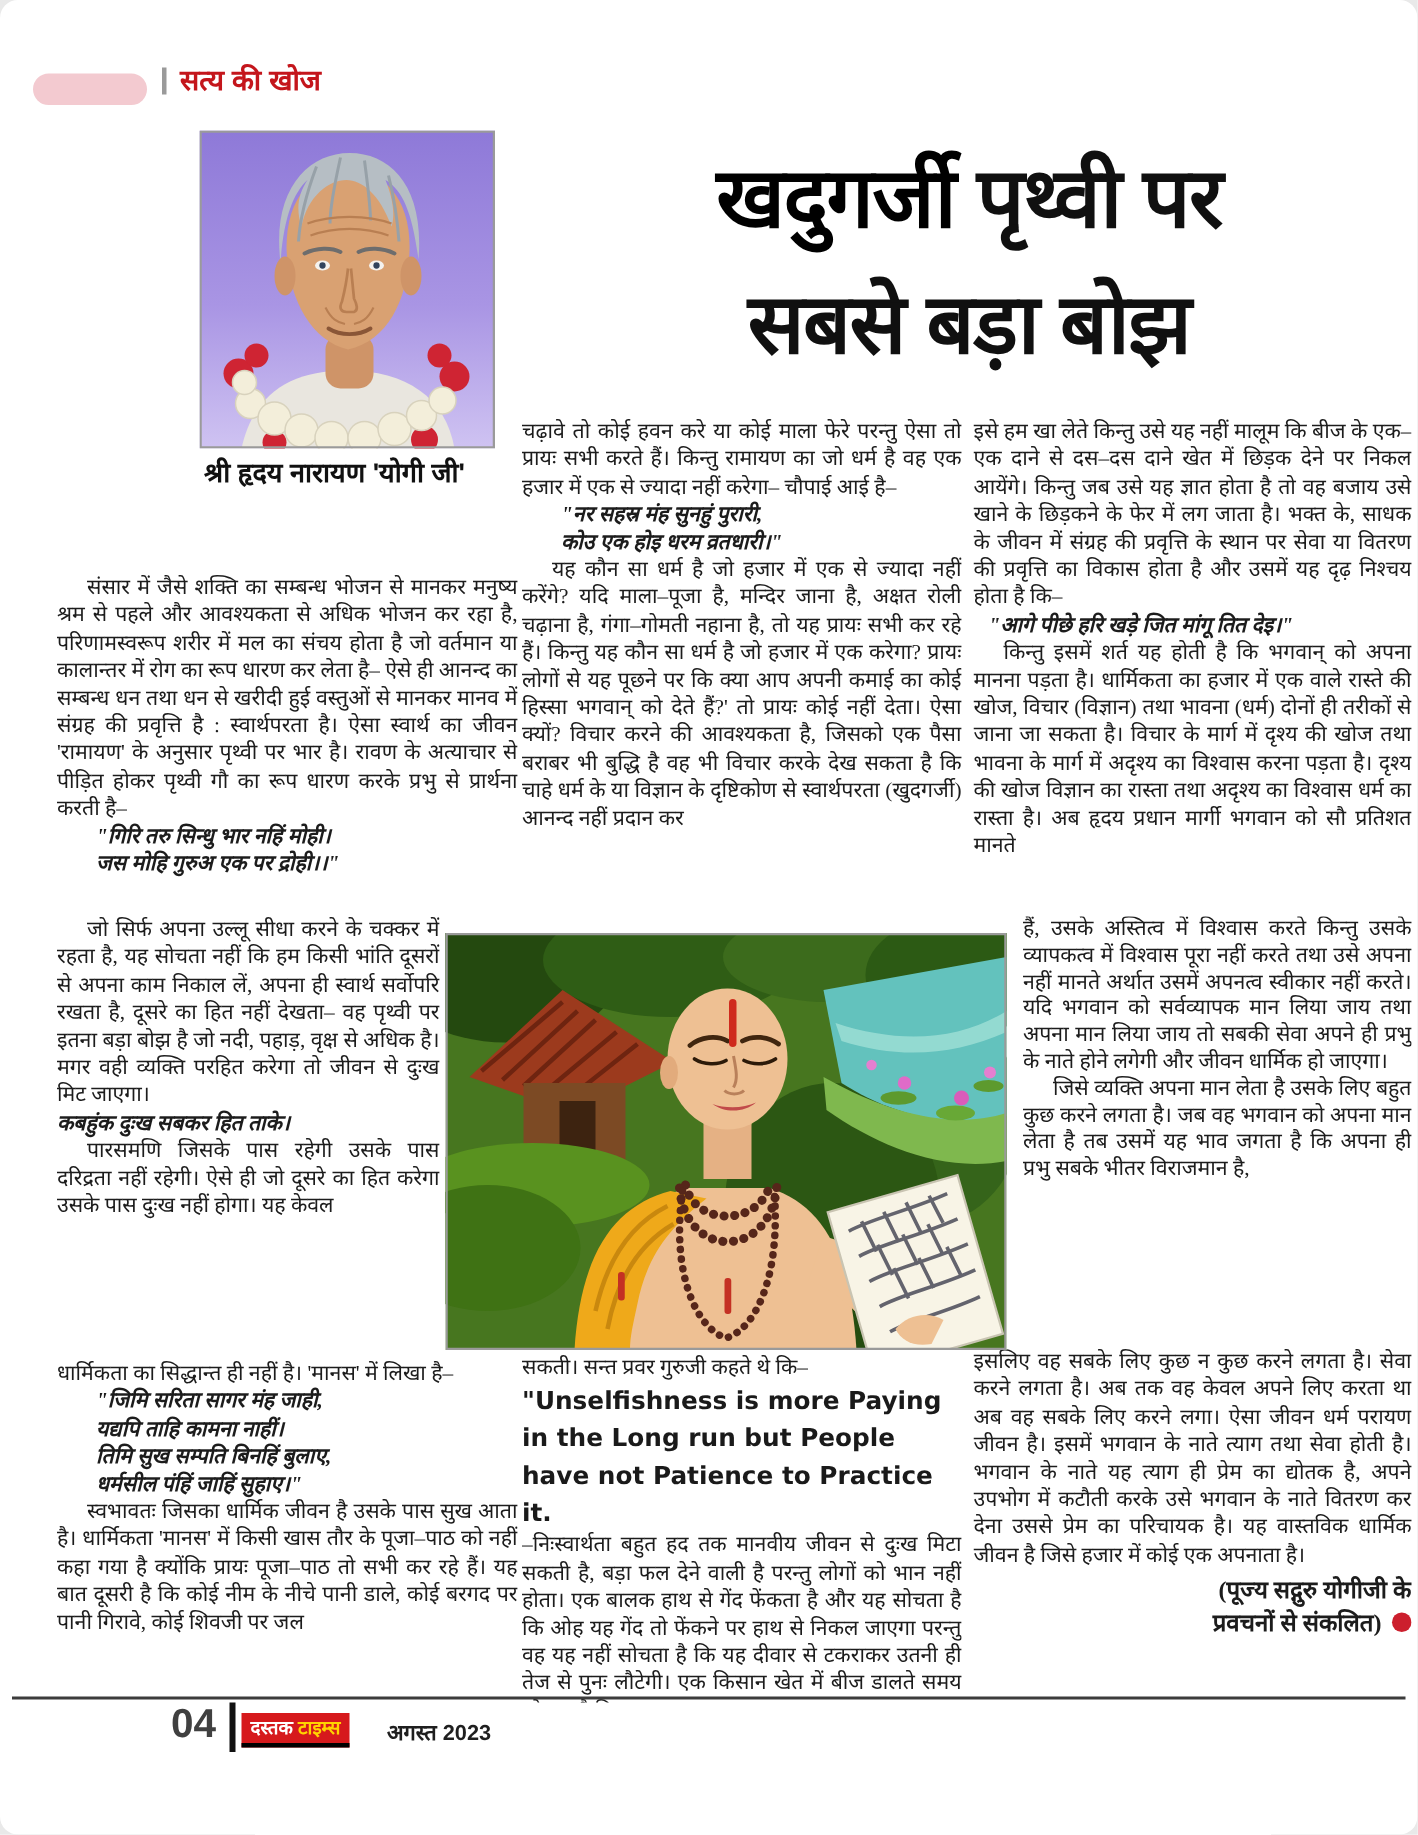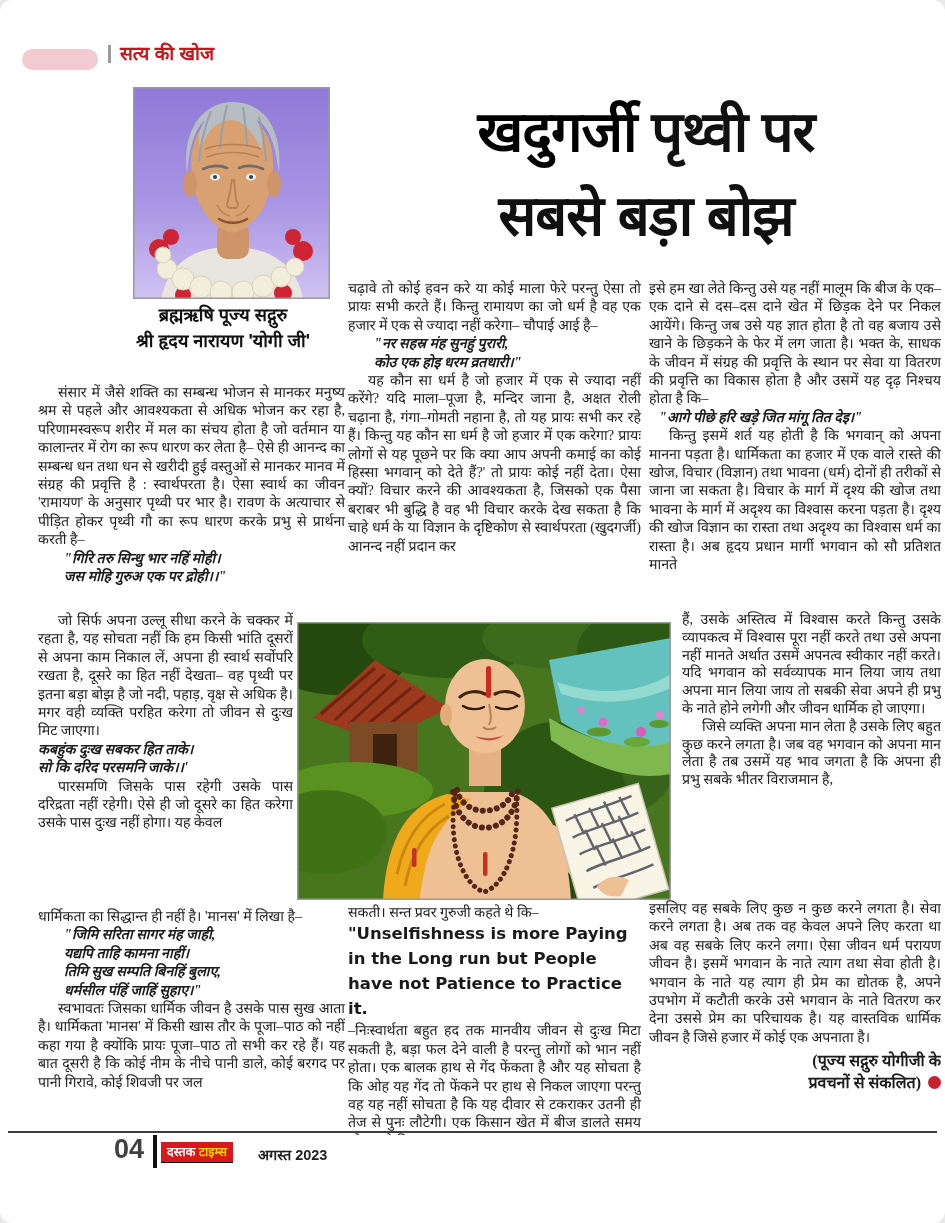--- a/index.html
+++ b/index.html
@@ -29,21 +29,21 @@
   .attr{margin-top:4px;text-align:right;font-weight:700;font-size:16px;line-height:22px;}
   .enddot{display:inline-block;width:13px;height:13px;border-radius:50%;background:#cc1f2d;margin-left:7px;vertical-align:-1px;}
   
   .saint{position:absolute;left:297px;top:622px;width:374px;height:278px;z-index:5;background:#fff;}
   
   .foot-rule{position:absolute;left:8px;top:1131px;width:929px;height:2px;background:#3c3c3c;}
   .pgnum{position:absolute;left:114px;top:1134px;font-family:"Liberation Sans","DejaVu Sans",sans-serif;
         font-size:27px;font-weight:700;color:#404040;}
   .foot-div{position:absolute;left:153px;top:1135px;width:4px;height:33px;background:#111;}
   .logo{position:absolute;left:161px;top:1142px;height:17px;background:#d6191c;padding:2px 6px 1px 6px;
-        border-bottom:1px solid #000000;font-family:"Liberation Sans","DejaVu Sans",sans-serif;
+        border-bottom:3px solid #000000;font-family:"Liberation Sans","DejaVu Sans",sans-serif;
         font-size:12.5px;font-weight:700;line-height:16px;white-space:nowrap;}
   .logo .w{color:#ffffff;} .logo .y{color:#ffd400;}
   .issue{position:absolute;left:258px;top:1144px;font-family:"Liberation Sans","DejaVu Sans",sans-serif;
         font-size:14.5px;font-weight:700;color:#1f1f1f;}
 </style>
 </head>
 <body>
 
 <div class="page">
 
@@ -93,41 +93,39 @@
           <circle cx="110" cy="205" r="11"></circle>
           <circle cx="130" cy="199" r="11"></circle>
         <circle cx="148" cy="190" r="10"></circle>
           <circle cx="162" cy="180" r="9"></circle>
           <circle cx="30" cy="168" r="8"></circle>
       </g>
       <rect x="0.75" y="0.75" width="195.5" height="210.5" fill="none" stroke="#9a9a9a" stroke-width="1.5"></rect>
     </svg>
   </div>
   <div class="caption">
-    <div>ब्रह्मऋषि पूज्य सद्गुरु</div>
     <div>श्री हृदय नारायण 'योगी जी'</div>
   </div>
 
   <div class="headline">
     <div><span class="hl">खदुगर्जी</span><span> पृथ्वी पर</span></div>
     <div>सबसे बड़ा बोझ</div>
   </div>
 
   <div class="seg" style="left:38px;top:383px;width:307px;height:228px;">
     <div class="para">संसार में जैसे शक्ति का सम्बन्ध भोजन से मानकर मनुष्य श्रम से पहले और आवश्यकता से अधिक भोजन कर रहा है, परिणामस्वरूप शरीर में मल का संचय होता है जो वर्तमान या कालान्तर में रोग का रूप धारण कर लेता है– ऐसे ही आनन्द का सम्बन्ध धन तथा धन से खरीदी हुई वस्तुओं से मानकर मानव में संग्रह की प्रवृत्ति है : स्वार्थपरता है। ऐसा स्वार्थ का जीवन 'रामायण' के अनुसार पृथ्वी पर भार है। रावण के अत्याचार से पीड़ित होकर पृथ्वी गौ का रूप धारण करके प्रभु से प्रार्थना करती है–</div>
     <div class="verse">
       <div>"गिरि तरु सिन्धु भार नहिं मोही।</div>
       <div>जस मोहि गुरुअ एक पर द्रोही।।"</div>
     </div>
   </div>
   <div class="seg" style="left:38px;top:611px;width:255px;height:296px;">
     <div class="para">जो सिर्फ अपना उल्लू सीधा करने के चक्कर में रहता है, यह सोचता नहीं कि हम किसी भांति दूसरों से अपना काम निकाल लें, अपना ही स्वार्थ सर्वोपरि रखता है, दूसरे का हित नहीं देखता– वह पृथ्वी पर इतना बड़ा बोझ है जो नदी, पहाड़, वृक्ष से अधिक है। मगर वही व्यक्ति परहित करेगा तो जीवन से दुःख मिट जाएगा।</div>
     <div class="verse" style="padding-left:0;">
       <div>कबहुंक दुःख सबकर हित ताके।</div>
-      <div>सो कि दरिद परसमनि जाके।।'</div>
     </div>
     <div class="para">पारसमणि जिसके पास रहेगी उसके पास दरिद्रता नहीं रहेगी। ऐसे ही जो दूसरे का हित करेगा उसके पास दुःख नहीं होगा। यह केवल</div>
   </div>
   <div class="seg" style="left:38px;top:907px;width:307px;height:226px;">
     <div class="para cont">धार्मिकता का सिद्धान्त ही नहीं है। 'मानस' में लिखा है–</div>
     <div class="verse">
       <div>"जिमि सरिता सागर मंह जाही,</div>
       <div>यद्यपि ताहि कामना नाहीं।</div>
       <div>तिमि सुख सम्पति बिनहिं बुलाए,</div>
       <div>धर्मसील पंहिं जाहिं सुहाए।"</div>

